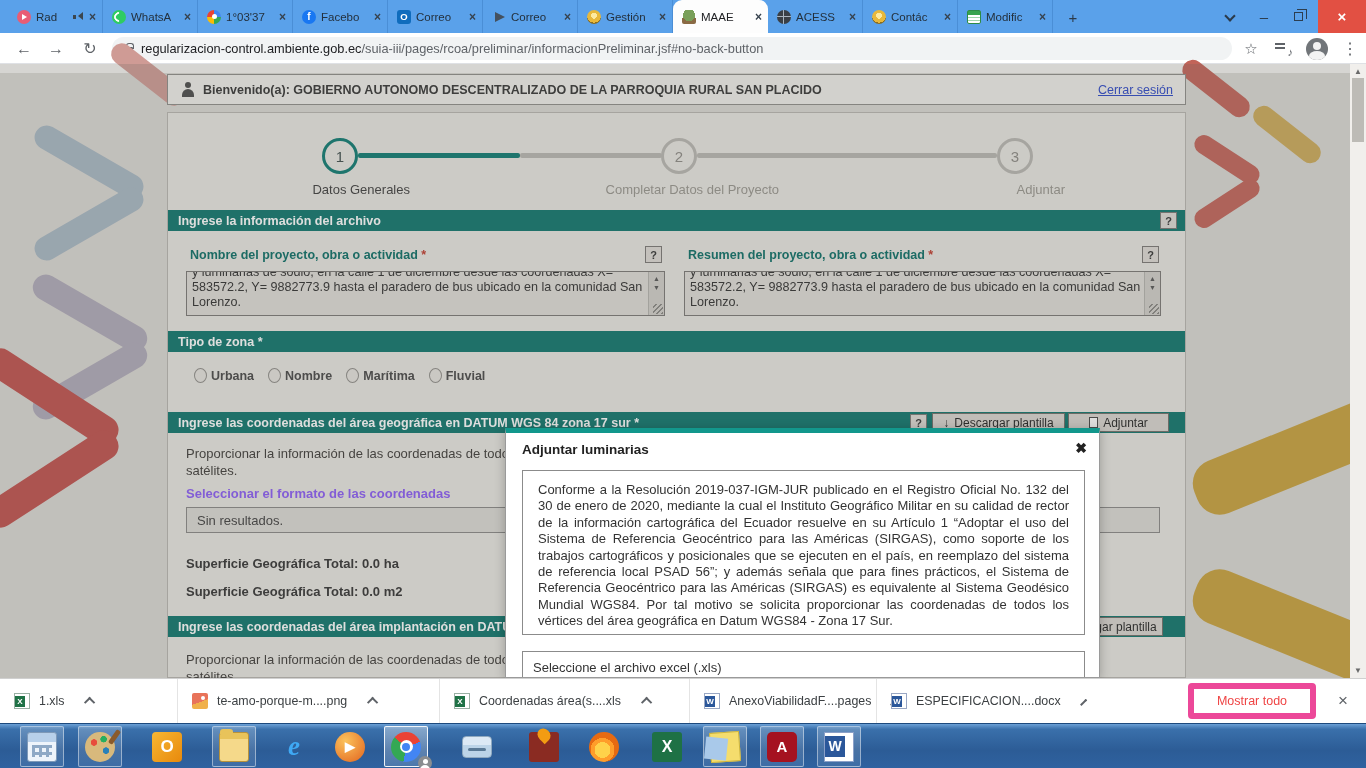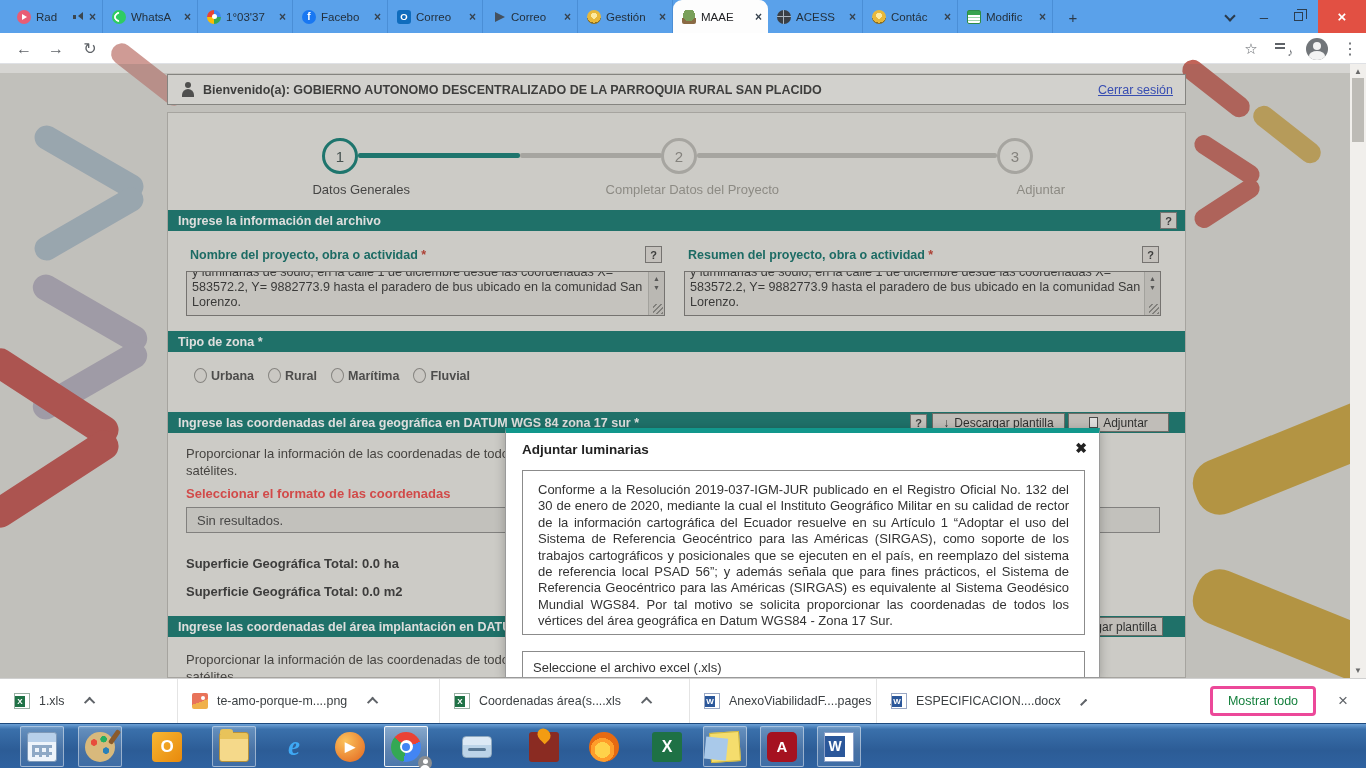--- a/index.html
+++ b/index.html
@@ -77,21 +77,21 @@
   .ta .txt{margin-top:-7px;font-size:12.6px;line-height:15px;color:#2f2f2f;white-space:nowrap}
   .ta .rail{position:absolute;right:0;top:0;width:16px;bottom:0;background:#d2cfca;border-left:1px solid #b5b3ae;display:flex;flex-direction:column;align-items:center;padding-top:3px;gap:2px}
   .ta .rail b{font-size:7px;color:#555;line-height:1}
   .grip{position:absolute;right:1px;bottom:1px;width:10px;height:10px;background:repeating-linear-gradient(135deg,transparent 0 2px,#8a8885 2px 3.5px)}
   .radio-row{position:absolute;display:flex;align-items:center;gap:14px}
   .radio-item{display:flex;align-items:center;gap:4px;font-size:12.5px;font-weight:bold;color:#474747}
   .radio{width:13px;height:15px;border-radius:50%;border:1px solid #908e8a;background:#e6e4df}
   .graybtn{position:absolute;height:19px;background:#d9d6d1;border:1px solid #6f6d69;color:#1f1f1f;font-size:12px;display:flex;align-items:center;justify-content:center;gap:5px;padding:0 6px;white-space:nowrap}
   .fileico{width:9px;height:11px;border:1px solid #444;background:#fff}
   .note{position:absolute;font-size:13px;color:#3d3b38;white-space:nowrap}
-  .formato{position:absolute;font-size:13px;font-weight:bold;color:#ef4444}
+  .formato{position:absolute;font-size:13px;font-weight:bold;color:#8b5cf6}
   .sinres{position:absolute;background:#dcdad5;border:1px solid #8a8887;font-size:13px;color:#3f3f3f;display:flex;align-items:center;padding-left:10px}
   .sup{position:absolute;font-size:13px;font-weight:bold;color:#333}
   .dimoverlay{position:absolute;left:0;top:64px;width:1366px;height:614px;background:rgba(100,100,96,.21);pointer-events:none}
   .pagescroll{position:absolute;left:1350px;top:64px;width:16px;height:614px;background:#f1efec}
   .pagescroll b{position:absolute;left:0;width:16px;text-align:center;font-size:8px;color:#6a6a6a}
   .pagescroll .thumb{position:absolute;left:2px;top:14px;width:12px;height:64px;background:#bdbbb6}
 
   
   .modal{position:absolute;left:505px;top:428px;width:595px;height:250px;background:#fff;border:1px solid #9a9a9a;border-top:5px solid #12978c;overflow:hidden;box-shadow:0 2px 10px rgba(0,0,0,.25)}
   .modal .mtitle{position:absolute;left:16px;top:9px;font-size:13.5px;font-weight:bold;color:#222}
@@ -103,21 +103,21 @@
   .dlbar{position:absolute;left:0;top:678px;width:1366px;height:45px;background:#fff;border-top:1px solid #d0d0d0;display:flex;align-items:stretch}
   .dlitem{display:flex;align-items:center;gap:9px;padding:0 14px;border-right:1px solid #e4e4e4;font-size:12.4px;color:#3c4043}
   .chevup{width:8px;height:8px;border-left:2px solid #5f6368;border-top:2px solid #5f6368;transform:rotate(45deg) translateY(2px);margin-left:14px}
   .ic{width:16px;height:16px;position:relative;flex:none;display:flex;align-items:center;justify-content:center}
   .ic-excel{background:#fff;border:1px solid #9ab0a4}
   .ic-excel i{position:absolute;left:0;top:2px;width:10px;height:11px;background:#1f7246;color:#fff;font-style:normal;font-size:8px;font-weight:bold;display:flex;align-items:center;justify-content:center}
   .ic-img{background:linear-gradient(160deg,#e8735a 0 55%,#f0b04a 55%);border-radius:2px}
   .ic-img::after{content:"";position:absolute;right:3px;top:3px;width:4px;height:4px;border-radius:50%;background:#fff}
   .ic-word{background:#fff;border:1px solid #9aa8c4}
   .ic-word i{position:absolute;left:0;top:2px;width:10px;height:11px;background:#2b579a;color:#fff;font-style:normal;font-size:8px;font-weight:bold;display:flex;align-items:center;justify-content:center}
-  .showall{align-self:center;border:3px solid #ec4899;border-radius:4px;color:#15803d;font-size:12.5px;padding:5px 15px}
+  .showall{align-self:center;border:6px solid #ec4899;border-radius:4px;color:#ef4444;font-size:12.5px;padding:5px 23px}
   .dlclose{align-self:center;color:#5f6368;font-size:17px}
 
   
   .taskbar{position:absolute;left:0;top:723px;width:1366px;height:45px;background:linear-gradient(180deg,#6ba0d6 0,#3a70ab 12%,#2c5c96 60%,#2f62a0 100%);border-top:1px solid #1d4a7e}
   .slot{position:absolute;top:2px;width:44px;height:41px;display:flex;align-items:center;justify-content:center;border-radius:2px}
   .slot.frame{border:1px solid rgba(255,255,255,.45);background:linear-gradient(rgba(255,255,255,.22),rgba(255,255,255,.08))}
   .slot.active{border:1px solid rgba(255,255,255,.9);background:linear-gradient(rgba(255,255,255,.38),rgba(255,255,255,.15))}
   .tbi{width:30px;height:30px;position:relative;display:flex;align-items:center;justify-content:center;font-weight:bold}
   .tb-calc{background:linear-gradient(#b8d0ea 0 9px,#eef4fb 9px),#eef4fb;border-radius:3px;border:1px solid #7e99b8}
   .tb-calc::after{content:"";position:absolute;left:4px;top:12px;right:4px;bottom:4px;background:repeating-linear-gradient(90deg,#8fa9c6 0 3px,transparent 3px 7px),repeating-linear-gradient(#8fa9c6 0 3px,transparent 3px 7px)}
@@ -214,20 +214,24 @@
     <div class="winbtn" style="left:1282px;width:32px">
         <span class="restore-ico"></span>
       </div>
     <div class="winbtn closebtn" style="left:1318px;width:48px">×</div>
   </div>
 
   <div class="navbar">
     <div class="navico" style="left:10px;width:28px">←</div>
     <div class="navico" style="left:42px;width:28px">→</div>
     <div class="navico" style="left:76px;width:28px">↻</div>
+    <div class="urlpill">
+      <span class="lock"></span>
+      <span class="urltxt"><span class="dom">regularizacion-control.ambiente.gob.ec</span><span class="path">/suia-iii/pages/rcoa/preliminar/informacionPreliminar.jsf#no-back-button</span></span>
+    </div>
     <div class="navico" style="left:1238px;width:26px;font-size:15px">☆</div>
     <div class="navico" style="left:1270px;width:26px">
       <span class="mediaico">
           <i></i>
           <s>♪</s>
         </span>
     </div>
     <div class="navico" style="left:1302px;width:30px">
         <span class="avatar"></span>
       </div>
@@ -314,21 +318,21 @@
   <div class="tealhdr" style="left:168px;top:331px;width:1017px">
     <span>Tipo de zona</span>&nbsp;<span class="star">*</span>
   </div>
   <div class="radio-row" style="left:194px;top:368px">
     <span class="radio-item">
         <span class="radio"></span>
         <span>Urbana</span>
       </span>
     <span class="radio-item">
         <span class="radio"></span>
-        <span>Rural</span>
+        <span>Nombre</span>
       </span>
     <span class="radio-item">
         <span class="radio"></span>
         <span>Marítima</span>
       </span>
     <span class="radio-item">
         <span class="radio"></span>
         <span>Fluvial</span>
       </span>
   </div>

